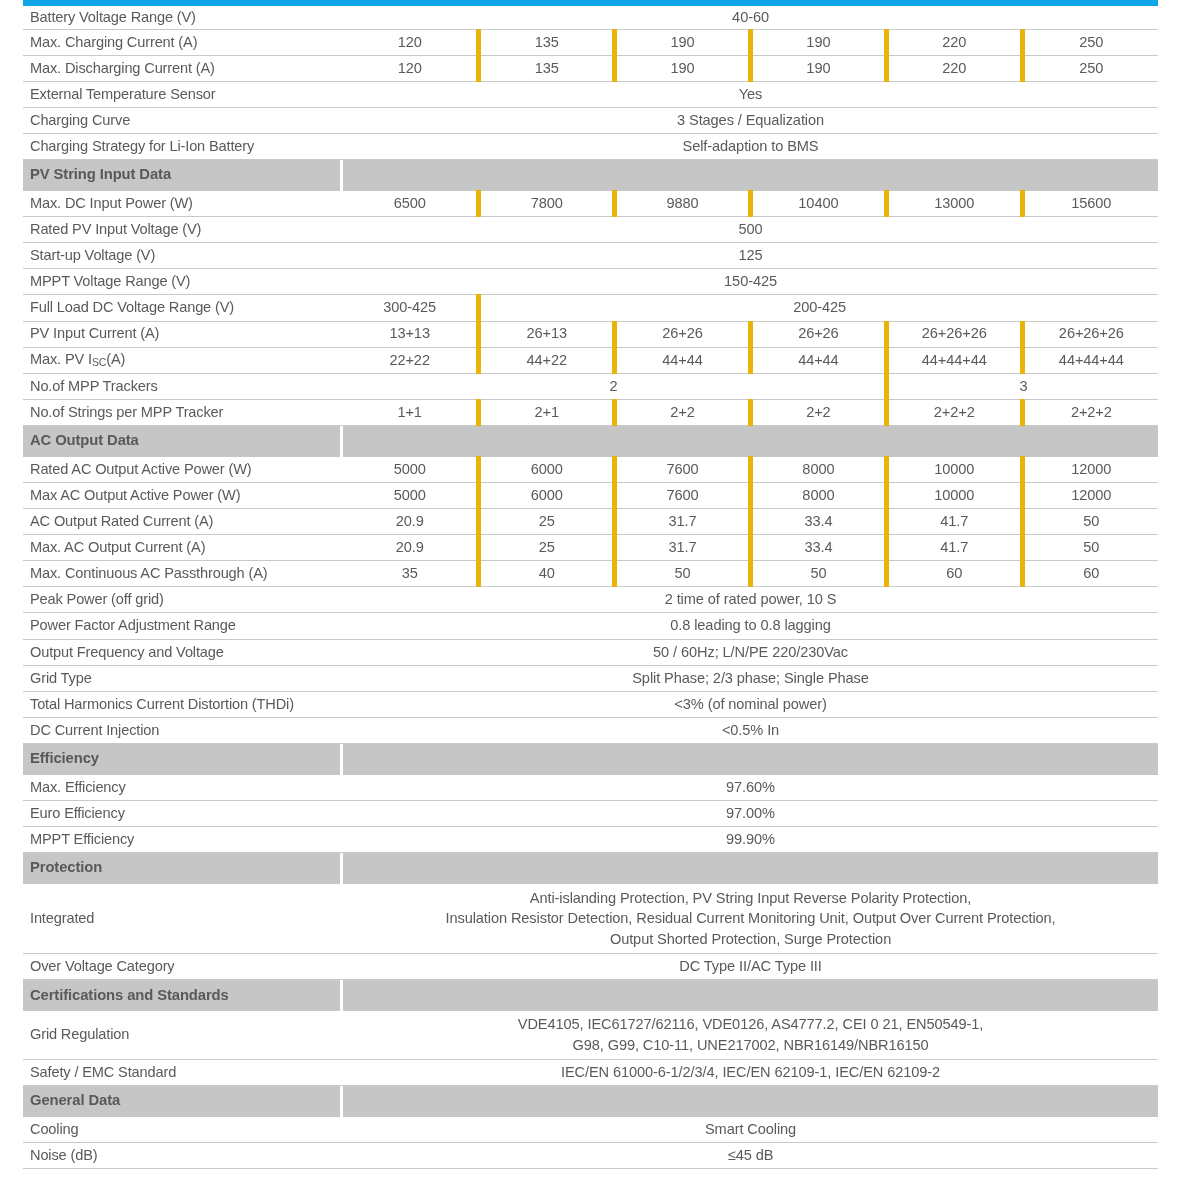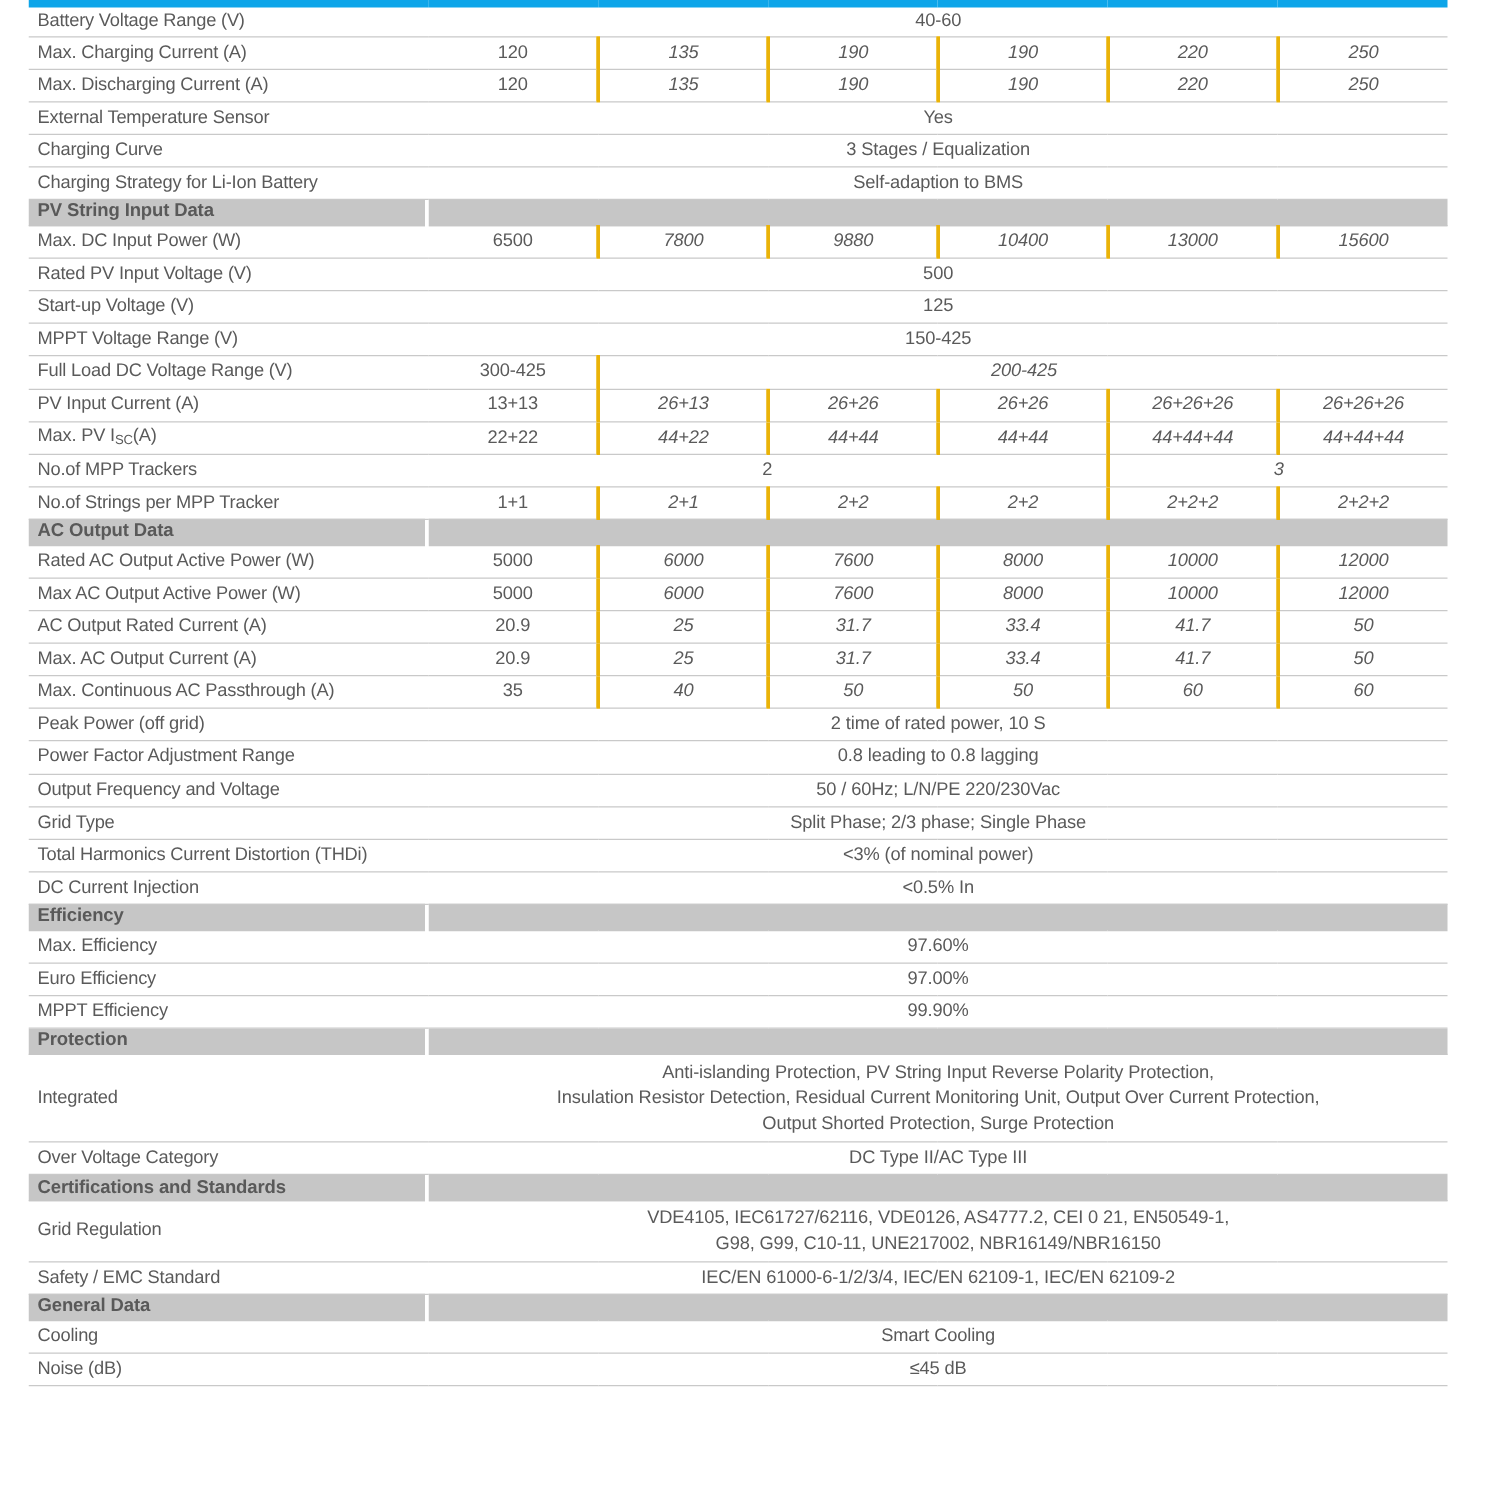--- a/index.html
+++ b/index.html
@@ -42,33 +42,33 @@
     padding-left:7px;
     padding-right:4px;
     white-space:nowrap;
     letter-spacing:-0.15px;
   }
   td.val{
     text-align:center;
     letter-spacing:-0.1px;
   }
   
-  td.val + td.val{border-left:3px solid #eab308;font-style:italic;}
+  td.val + td.val{border-left:5px solid #eab308;}
 
   
   td.spacer{
     width:3px;
     border-bottom:1px solid #c9c9c9;
     border-left:none;
     padding:0;
   }
 
   
   tr.sec td{
-    height:21px;
+    height:31px;
     background:#c6c6c6;
     border-bottom:1px solid #c6c6c6;
     font-weight:bold;
     color:#595959;
     font-size:14.8px;
     letter-spacing:-0.1px;
   }
   tr.sec td.label{padding-left:7px;}
   tr.sec td.spacer{background:#ffffff;border-bottom:1px solid #ffffff;}
 

